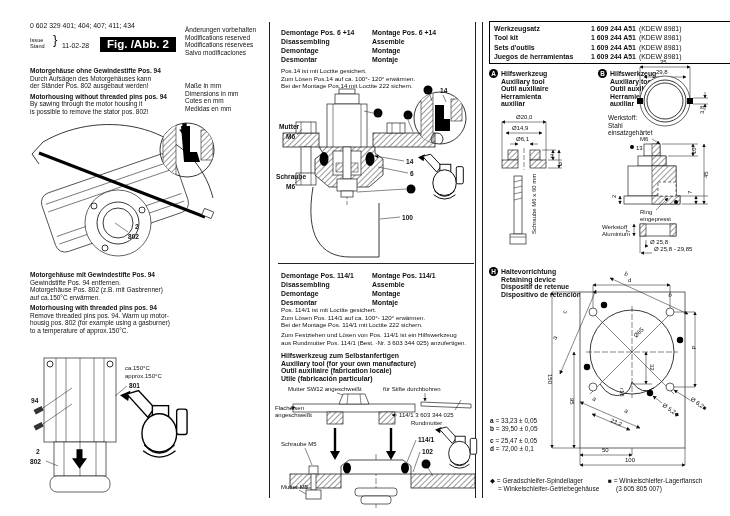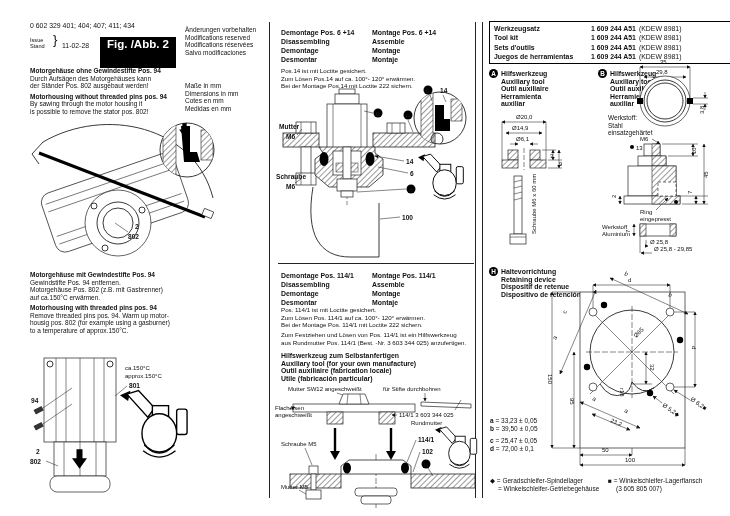--- a/index.html
+++ b/index.html
@@ -3,21 +3,21 @@
 <meta charset="utf-8">
 <style>
   html,body{margin:0;padding:0;background:#e8e8e8}
   .page{position:relative;width:730px;height:516px;background:#fff;font-family:"Liberation Sans",sans-serif;color:#111;overflow:hidden}
   .t{position:absolute;font-size:6.5px;line-height:7.5px;white-space:nowrap}
   .t div{white-space:nowrap}
   .b{font-weight:700}
   .hd{font-size:6.9px;line-height:9px;font-weight:700}
   .tt{font-size:6.9px;line-height:7.6px}
   .vrule,.hrule{position:absolute;background:#222}
-  .figbox{position:absolute;background:#000;color:#fff;font-weight:700;font-size:11.5px;padding:1px 7px 18px 7px}
+  .figbox{position:absolute;background:#000;color:#fff;font-weight:700;font-size:11.5px;padding:1px 7px 2px 7px}
   .badge{position:absolute;width:9px;height:9px;border-radius:50%;background:#000;color:#fff;font-size:6.4px;font-weight:700;text-align:center;line-height:9.6px}
   .toolkit{position:absolute;left:489px;top:21px;width:233px;border:1.6px solid #000;padding:2px 4px}
   .toolkit .row{display:flex;height:9.3px;align-items:center}
   .toolkit .lab{width:97px;font-size:6.9px;font-weight:700}
   .toolkit .num{font-size:6.9px;font-weight:700}
   .toolkit .code{font-size:6.9px;margin-left:3px}
   svg{position:absolute;overflow:visible}
   svg text{font-family:"Liberation Sans",sans-serif;fill:#111}
   .dl{stroke:#222;stroke-width:0.55;fill:none}
   .ol{stroke:#222;stroke-width:0.9;fill:none}

